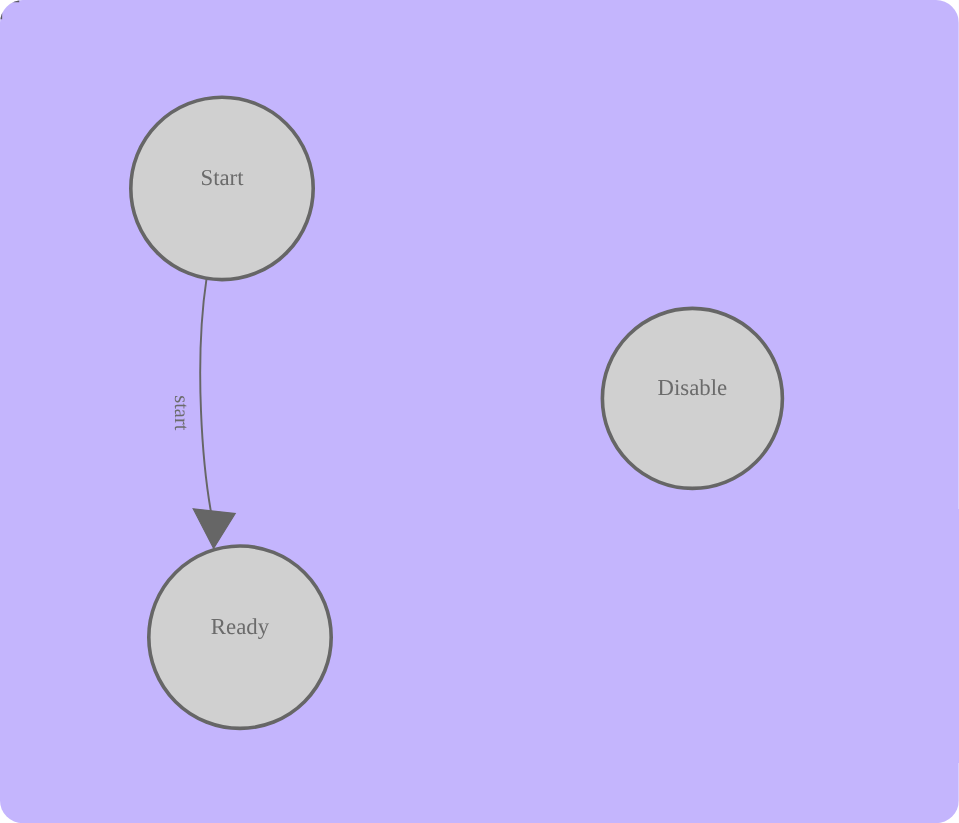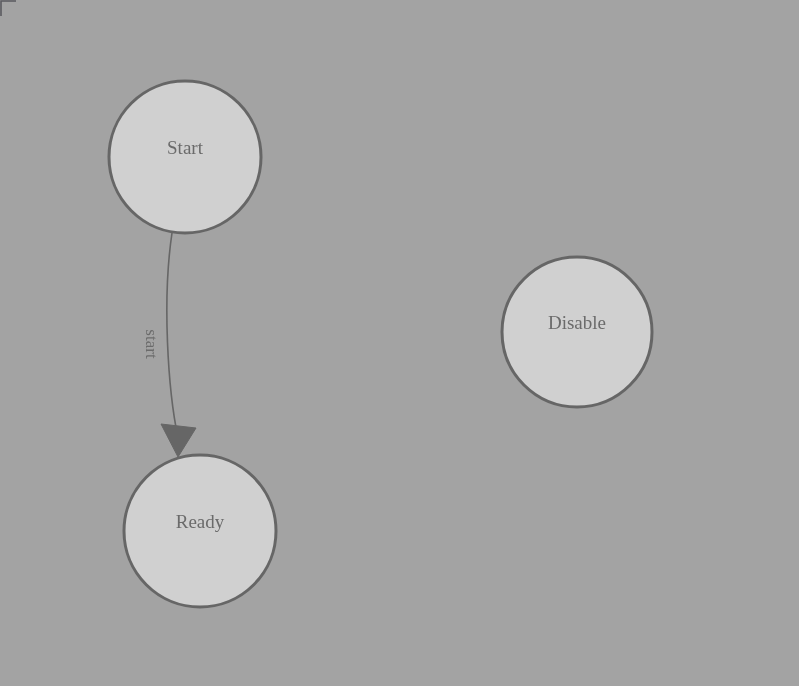--- a/index.html
+++ b/index.html
@@ -7,22 +7,23 @@
     padding: 0;
     background: #ffffff;
   }
   body {
     font-family: "Liberation Serif", serif;
   }
   #canvas {
     position: relative;
     width: 799px;
     height: 686px;
-    background: #a3a3a3;
+    background: #c4b5fd;
     overflow: hidden;
+    border-radius: 19px;
   }
   #diagram-svg {
     position: absolute;
     top: 0;
     left: 0;
     width: 799px;
     height: 686px;
     display: block;
   }
   .node-circle {

